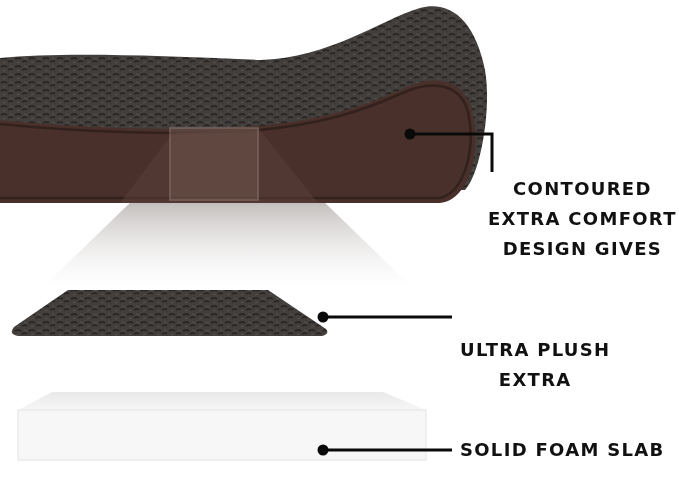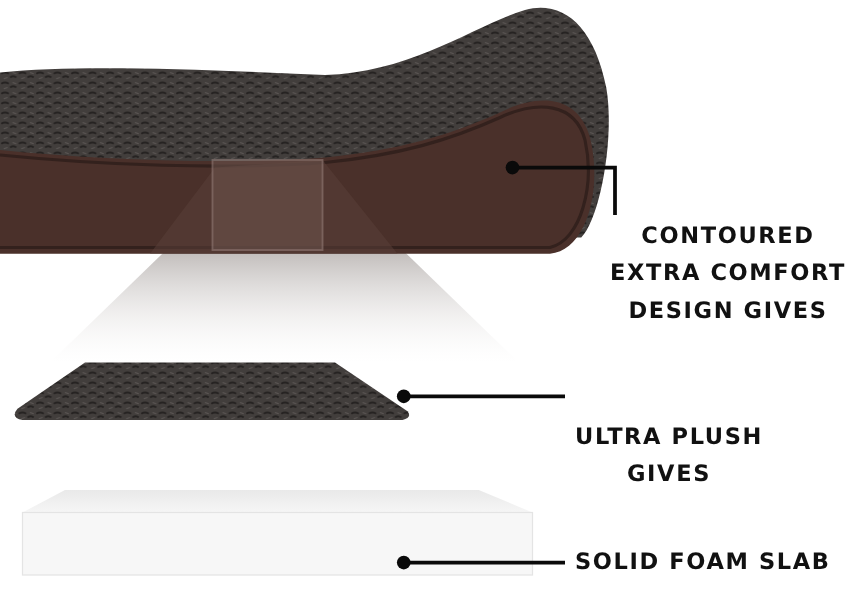--- a/index.html
+++ b/index.html
@@ -63,18 +63,18 @@
 </svg>
 
 <div class="label" style="left:488px; top:174px;">
   <span>CONTOURED</span>
   <span>EXTRA COMFORT</span>
   <span>DESIGN GIVES</span>
 </div>
 
 <div class="label" style="left:460px; top:302px;margin-top:33px;">
   <span>ULTRA PLUSH</span>
-  <span>GIVES</span>
+  <span>EXTRA</span>
 </div>
 
 <div class="label" style="left:460px; top:435px;">
   <span>SOLID FOAM SLAB</span>
 </div>
 
 </body></html>

